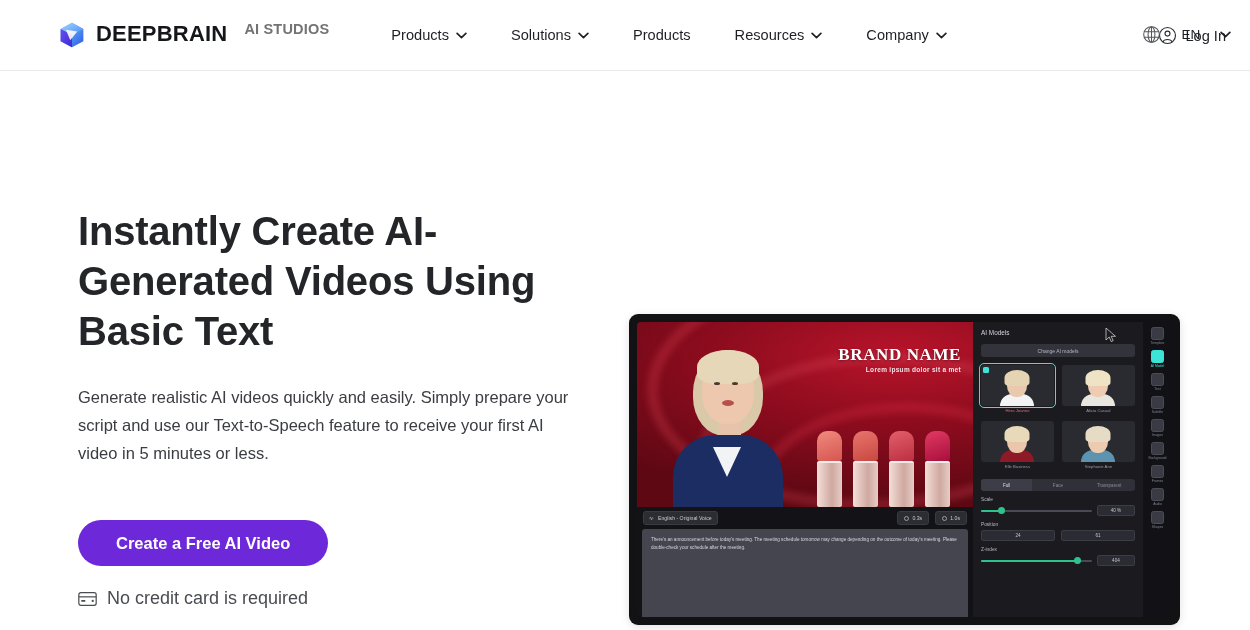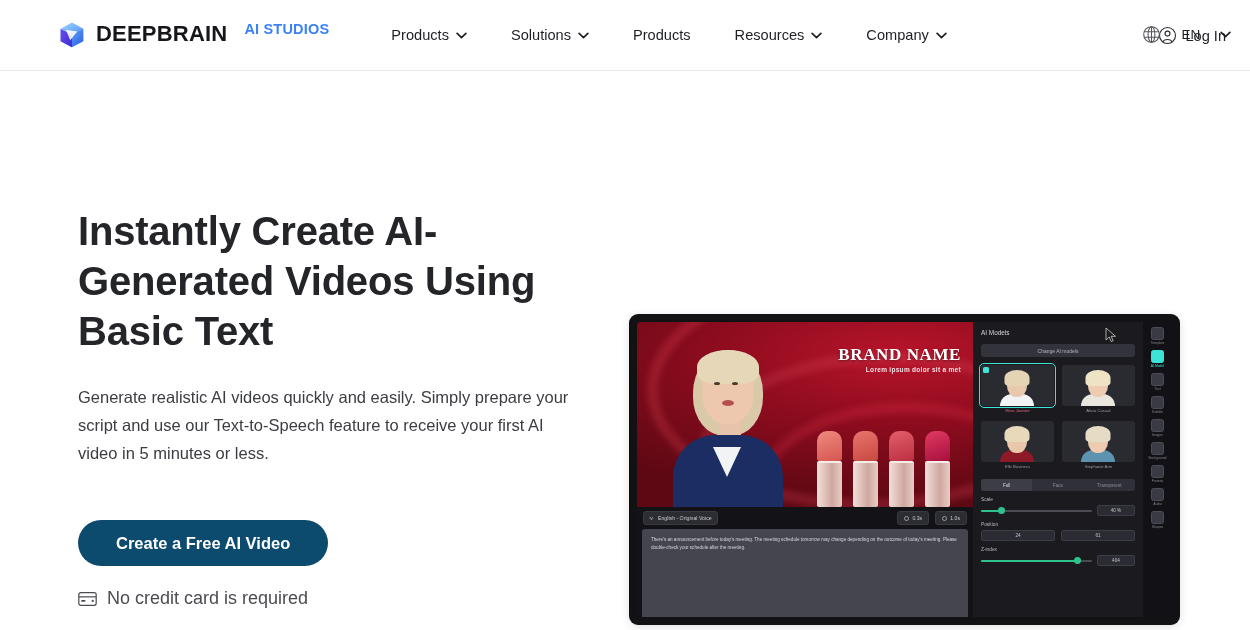--- a/index.html
+++ b/index.html
@@ -23,21 +23,21 @@
   .logo-wrap {
     display: flex; gap: 10px;
     margin-left: 58px;
   }
   .logo-cube { width: 28px; height: 28px; display: block; }
   .logo-text {
     font-size: 22px; font-weight: bold; letter-spacing: .2px;
     color: #15161a; white-space: nowrap;
   }
   .logo-sub {
-    font-size: 14.5px; font-weight: 600; color: #3b82f6;
+    font-size: 14.5px; font-weight: 600; color: #737373;
     letter-spacing: .2px; margin-left: 7px; white-space: nowrap;
   }
 
   .nav {
     display: flex; align-items: center;
     margin-left: 62px; gap: 0px;
   }
   .nav-item {
     display: flex; align-items: center; gap: 7px;
     font-size: 14.6px; color: #1d1f24; font-weight: 400;
@@ -89,21 +89,21 @@
     color: #232529; letter-spacing: -0.2px;
   }
   .sub {
     margin-top: 27px;
     font-size: 16.5px; line-height: 28px; color: #3b3d42;
     max-width: 500px;
   }
   .cta-primary {
     margin-top: 53px;
     display: inline-block;
-    background: #0c4a6e; color: #fff;
+    background: #6d28d9; color: #fff;
     font-size: 16.5px; font-weight: bold;
     border: none; border-radius: 30px;
     height: 46px; line-height: 46px; padding: 0 38px;
     cursor: pointer;
     font-family: "Liberation Sans", sans-serif;
   }
   .nocard {
     margin-top: 22px; display: flex; align-items: center; gap: 10px;
     font-size: 18px; color: #4a4c51;
   }

